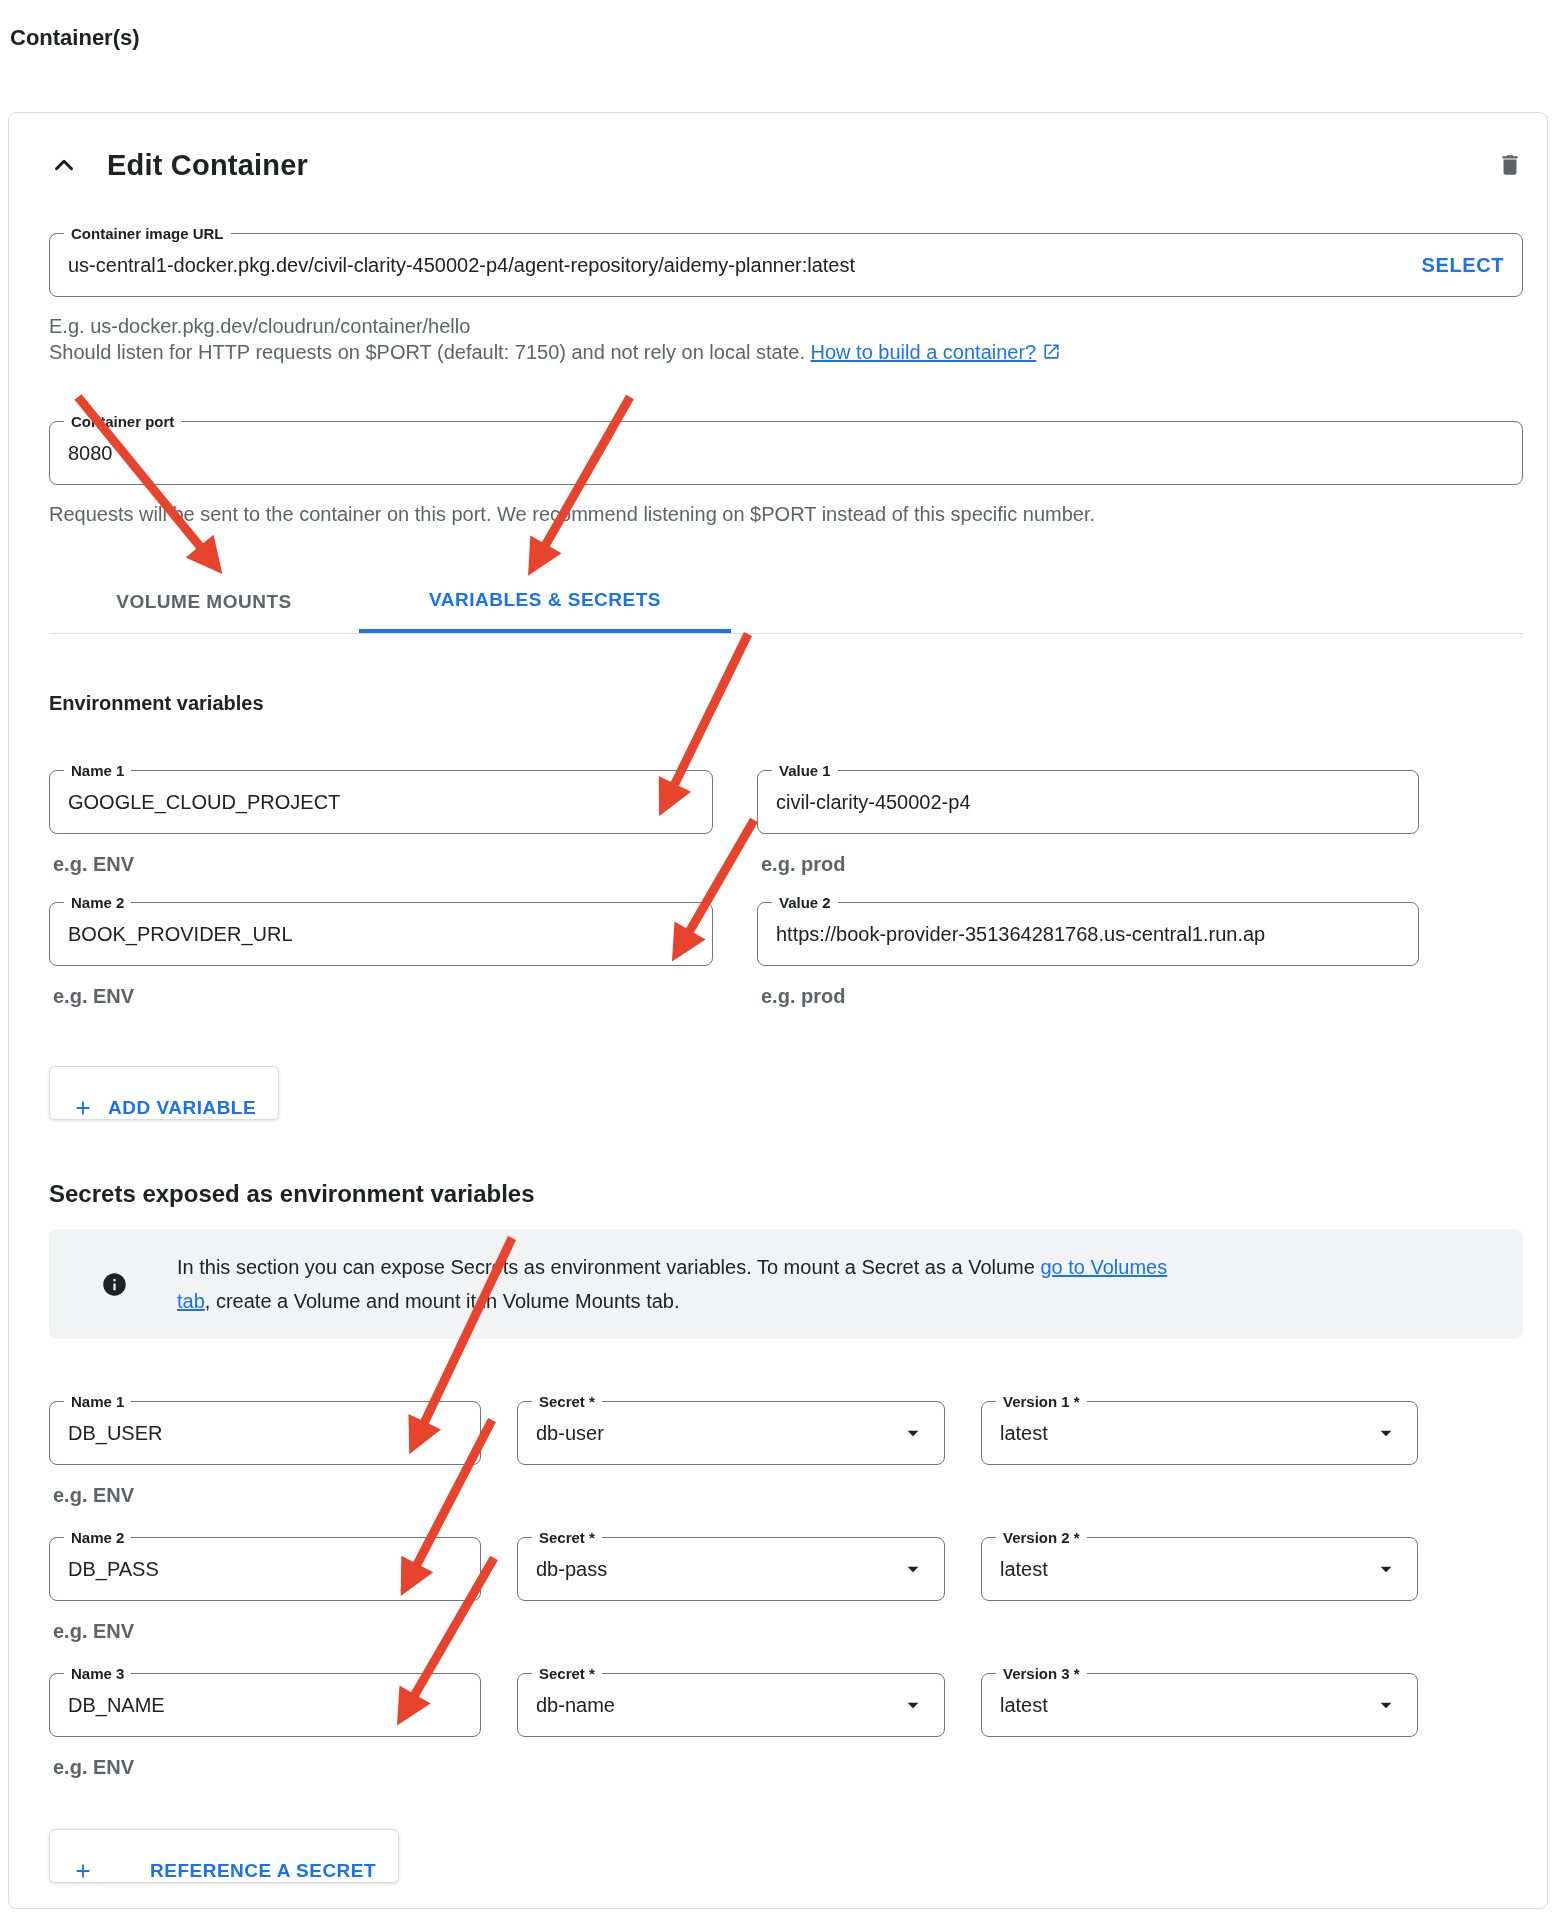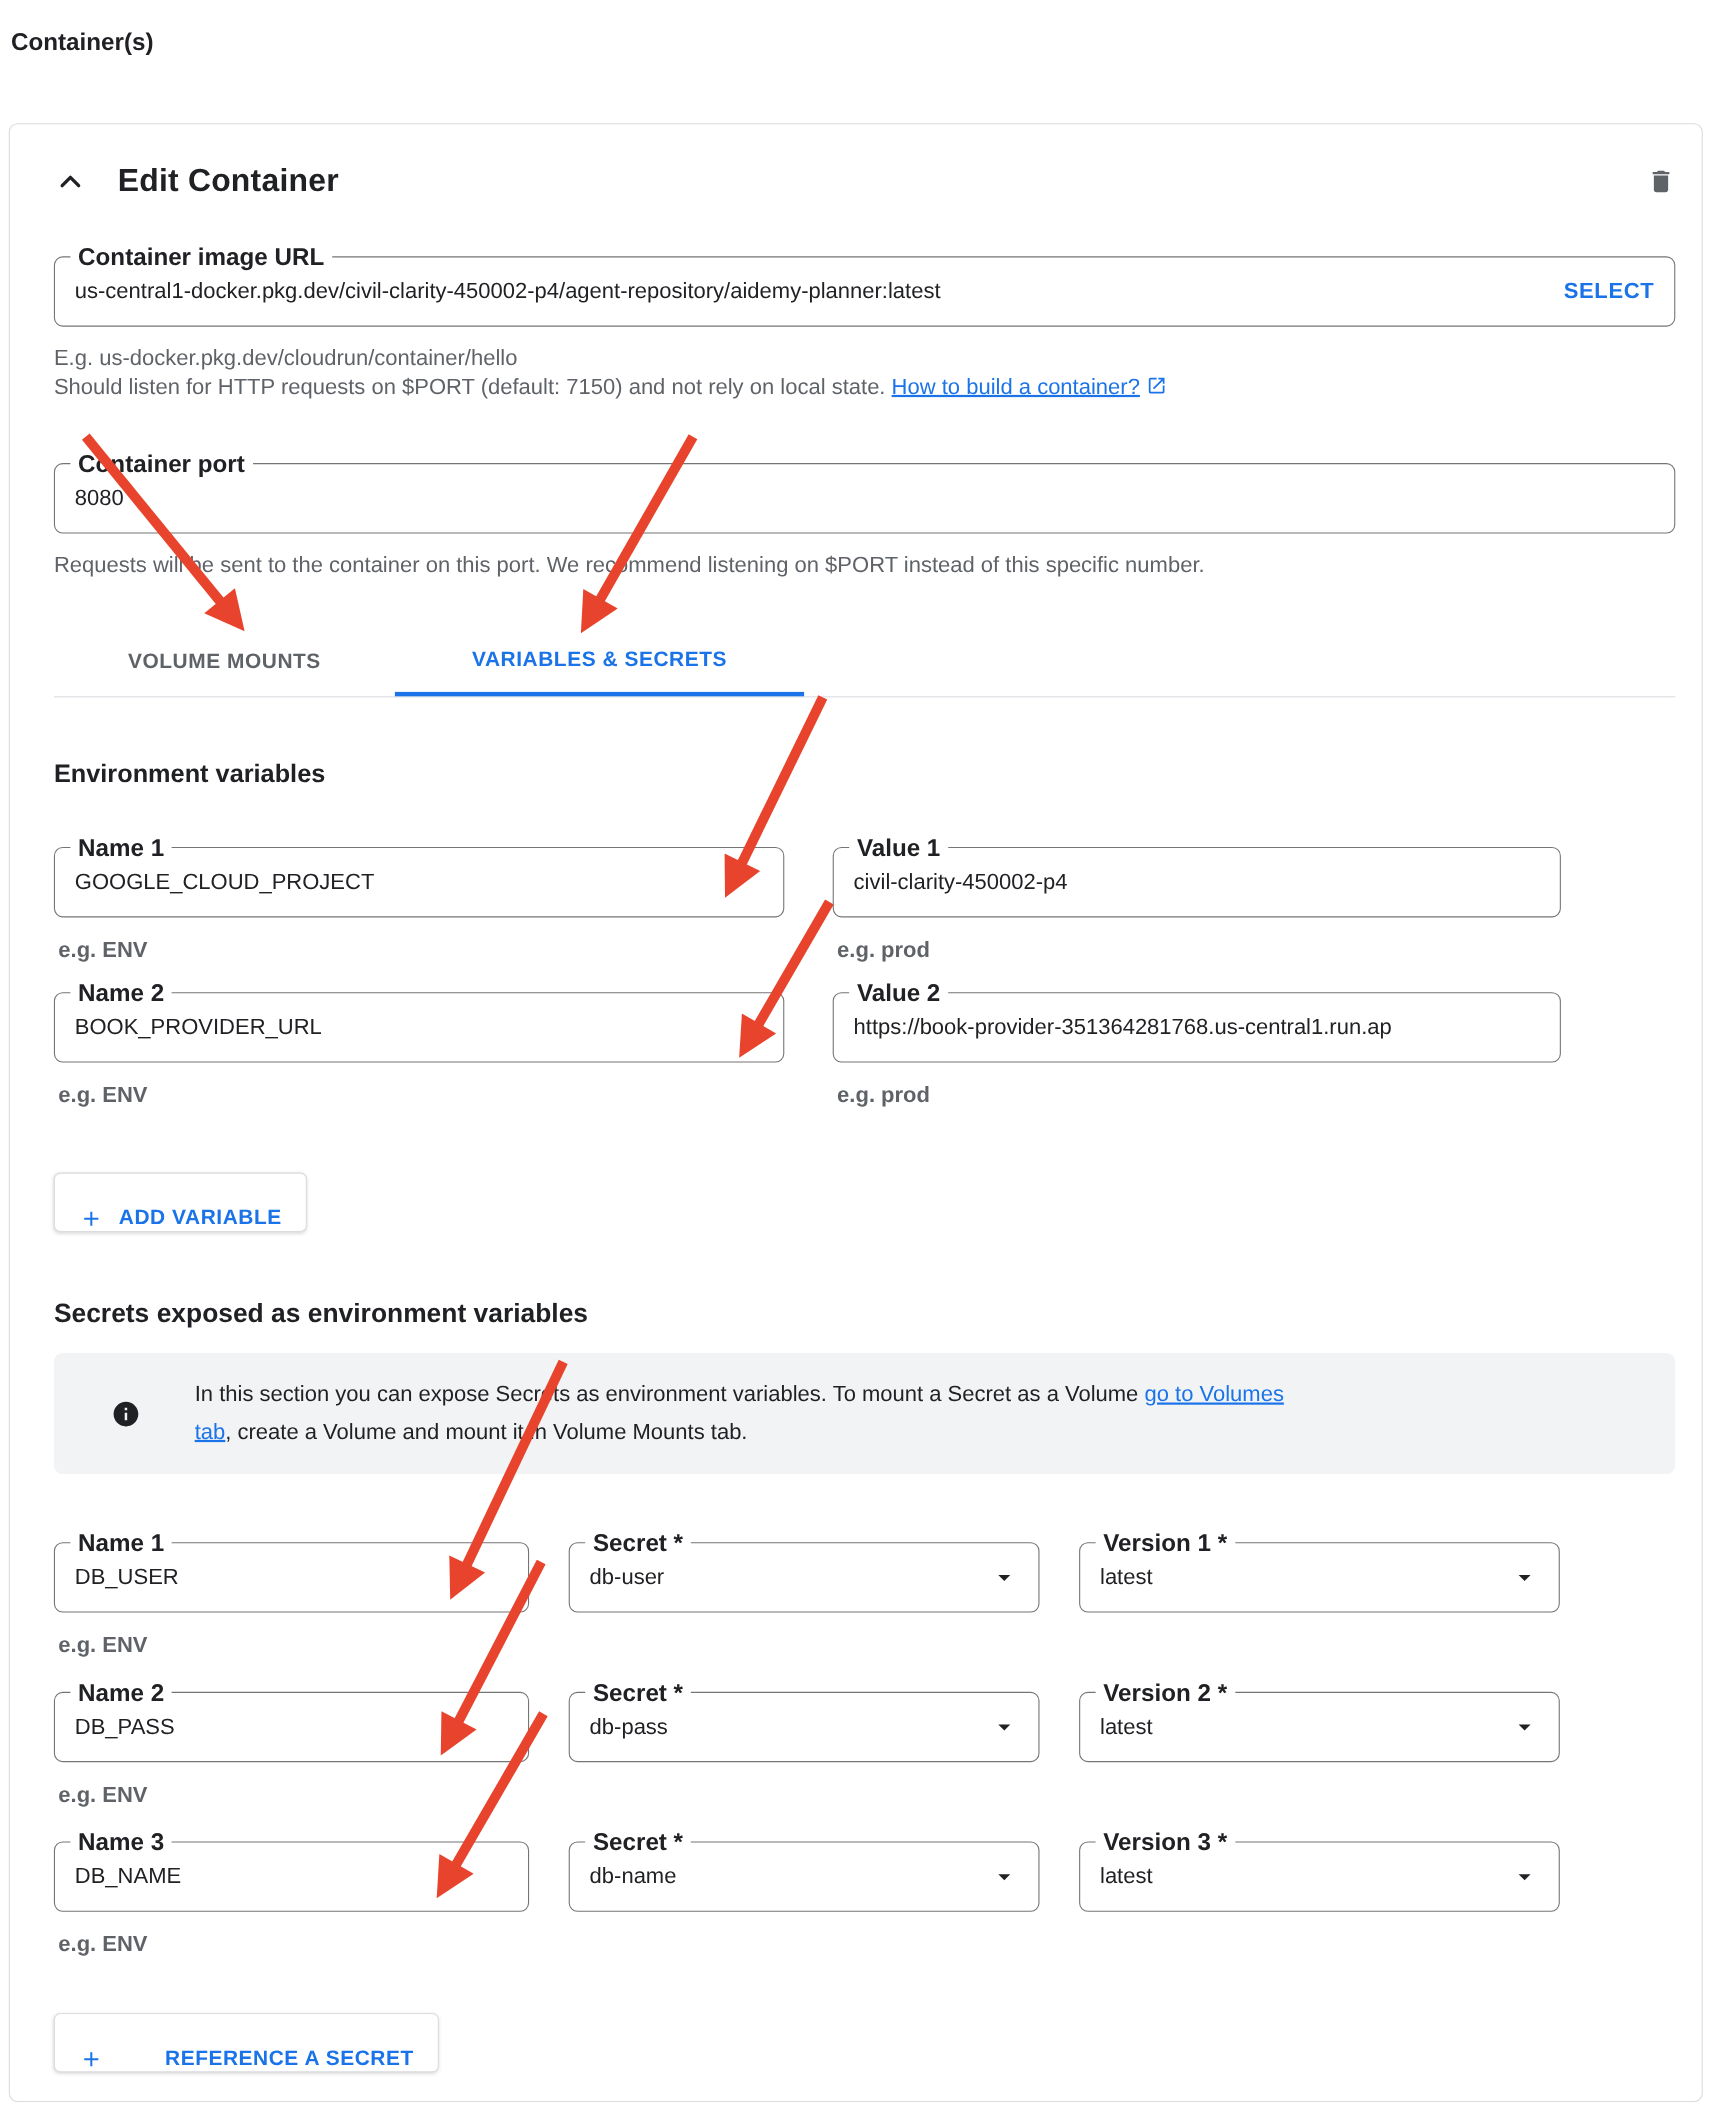--- a/index.html
+++ b/index.html
@@ -14,42 +14,42 @@
   
   .card-header { display:flex; align-items:center; height:40px; }
   .chev { width:30px; height:30px; flex:0 0 auto; cursor:pointer; }
   .card-title { font-size:29px; font-weight:600; margin-left:28px; letter-spacing:0.2px; }
   .trash { margin-left:auto; width:26px; height:28px; cursor:pointer; }
 
   
   .field { position:relative; border:1.5px solid #757575; border-radius:8px; height:64px;
            display:flex; align-items:center; padding:0 18px; background:#fff; }
   .flabel { position:absolute; top:-10px; left:14px; background:#fff; padding:0 7px;
-            font-size:22px; font-weight:700; color:#202124; line-height:20px; white-space:nowrap; }
+            font-size:15px; font-weight:700; color:#202124; line-height:20px; white-space:nowrap; }
   .fvalue { font-size:20px; color:#202124; white-space:nowrap; overflow:hidden; flex:1 1 auto; }
   .select-btn { flex:0 0 auto; color:#1a73e8; font-size:20px; font-weight:600; letter-spacing:0.6px; cursor:pointer; margin-left:16px; }
 
   .field-url { margin-top:48px; }
   .help-block { margin-top:16px; font-size:20px; line-height:26px; color:#5f6368; }
   .help-block .lnk, .lnk { color:#1a73e8; text-decoration:underline; cursor:pointer; }
   .ext-ico { display:inline-block; width:19px; height:19px; vertical-align:-2px; margin-left:6px; }
 
   .field-port { margin-top:56px; }
   .help-port { margin-top:16px; font-size:20px; line-height:26px; color:#5f6368; }
 
   
   .tabs { margin-top:44px; display:flex; border-bottom:1px solid #dadce0; height:63px; }
   .tab { display:flex; align-items:center; justify-content:center; font-size:19px; font-weight:600;
          letter-spacing:0.5px; color:#5f6368; cursor:pointer; }
   .tab-settings { width:218px; }
   .tab-variables { width:372px; }
   .tab-volumes { width:310px; }
   .tab.active { color:#1a73e8; border-bottom:4px solid #1a73e8; }
 
-  .section-h { margin-top:54px; font-size:23px; font-weight:700; line-height:30px; }
+  .section-h { margin-top:54px; font-size:20px; font-weight:700; line-height:30px; }
   .section-h2 { margin-top:56px; font-size:24px; font-weight:700; line-height:30px; }
 
   
   .env-row { display:grid; grid-template-columns:664px 662px; column-gap:44px; margin-top:52px; align-items:start; }
   .env-row.second { margin-top:26px; }
   .cell .helper { margin-top:18px; font-size:20px; line-height:24px; color:#5f6368; padding-left:4px;font-weight:bold; }
 
   .pill-btn { margin-top:58px; display:inline-flex; align-items:flex-end; height:54px; padding:0 22px;
               background:#fff; border:1px solid #dadce0; border-radius:6px;
               box-shadow:0 1px 3px rgba(60,64,67,0.18); color:#1a73e8; font-size:19px; font-weight:600;

